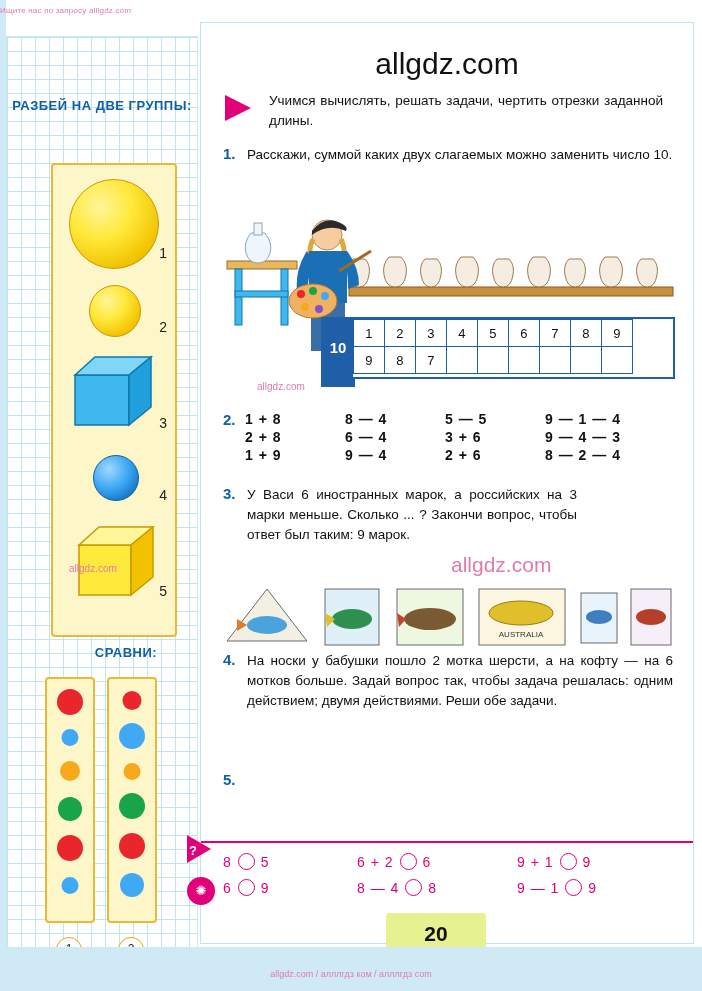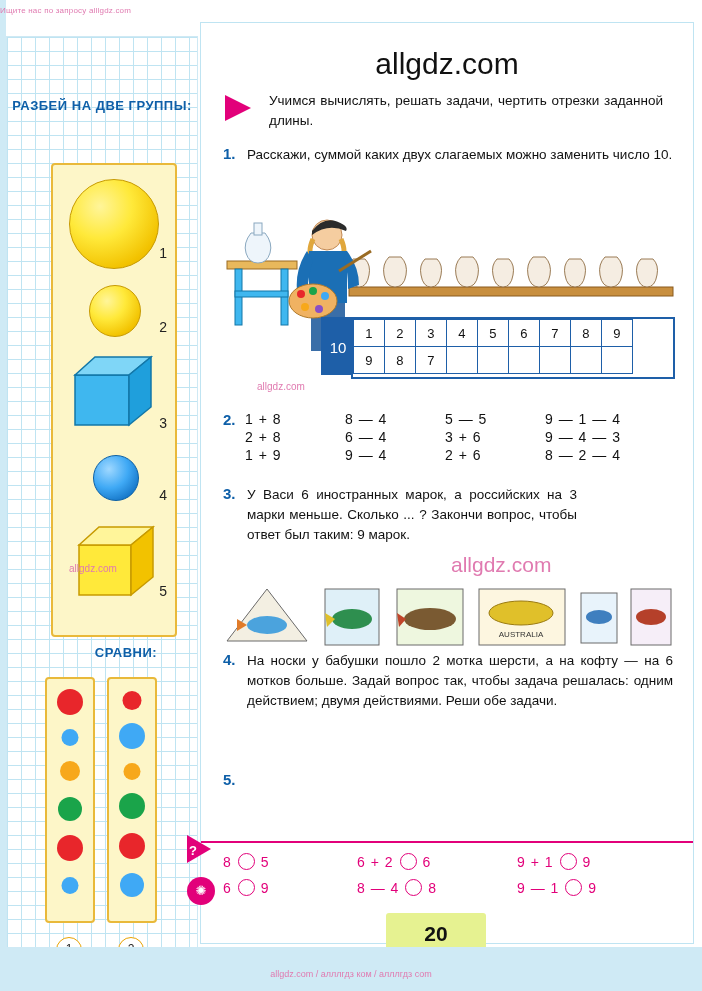--- a/index.html
+++ b/index.html
@@ -102,28 +102,28 @@
   .illus{position:absolute;left:20px;top:176px;width:456px;height:200px;}
   .table-ten{
     position:absolute;left:130px;top:118px;width:320px;height:58px;
     border:2px solid #1e5fa8;background:#fff;
   }
   .tcell{
     position:absolute;border:1px solid #1e5fa8;width:31.5px;height:28px;
     font-size:13px;text-align:center;line-height:28px;color:#111;box-sizing:border-box;
   }
   .ten-box{
-    position:absolute;left:100px;top:118px;width:34px;height:58px;background:#1e5fa8;
-    color:#fff;font-size:15px;font-weight:normal;text-align:center;line-height:58px;
+    position:absolute;left:100px;top:118px;width:34px;height:70px;background:#1e5fa8;
+    color:#fff;font-size:15px;font-weight:bold;text-align:center;line-height:58px;
     border:2px solid #1e5fa8;box-sizing:border-box;
   }
   .wm-illus{position:absolute;left:36px;top:182px;font-size:10px;color:#e07ab0;}
 
   
-  .ex2{position:absolute;left:44px;top:388px;width:430px;font-size:14px;color:#111;}
+  .ex2{position:absolute;left:44px;top:388px;width:430px;font-size:14px;color:#111;font-weight:bold;}
   .ex2 .row{display:flex;margin-bottom:2px;}
   .ex2 .col{width:100px;letter-spacing:1px;}
 
   
   .stamps{position:absolute;left:20px;top:560px;width:456px;height:66px;}
   .wm-big{
     position:absolute;left:250px;top:530px;font-size:21px;color:#e07ab0;
   }
 
   

